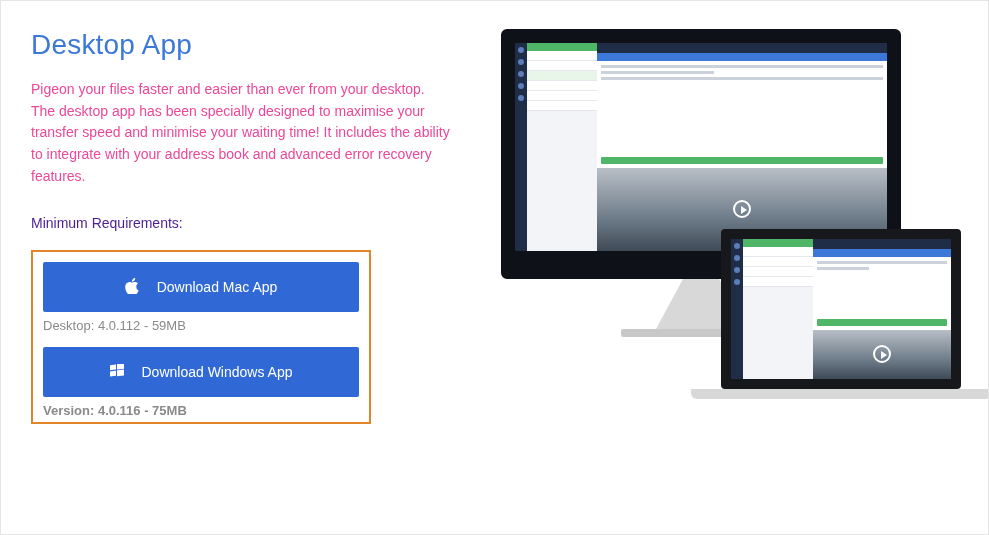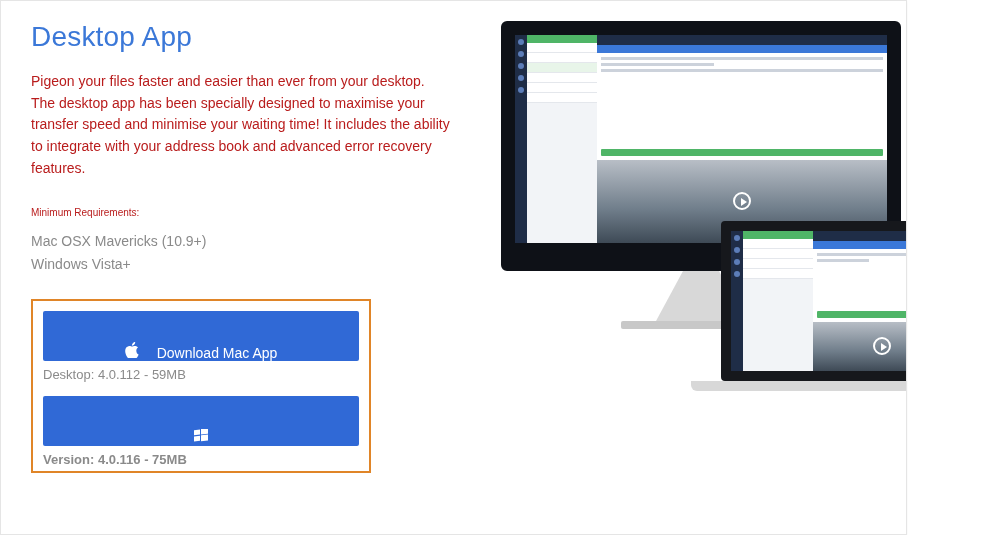--- a/index.html
+++ b/index.html
@@ -1,26 +1,26 @@
 <!DOCTYPE html>
 <html><head>
 <meta charset="utf-8">
 <style>
   * { box-sizing: border-box; margin: 0; padding: 0; }
   html, body { width: 989px; height: 535px; font-family: "Helvetica Neue", Arial, sans-serif; background:#fff; }
-  .frame { position:relative; width:907px; height:535px; border:1px solid #e5e5e5; box-shadow:0 1px 2px rgba(0,0,0,.05); padding:20px 30px 0 30px; overflow:hidden; }
+  .frame { position:relative; width:989px; height:535px; border:1px solid #e5e5e5; box-shadow:0 1px 2px rgba(0,0,0,.05); padding:28px 30px 0 30px; overflow:hidden; }
   .cols { display:flex; gap:30px; }
   .left { flex:0 0 440px; }
   .right { flex:1; position:relative; }
   h1 { font-size:28px; font-weight:400; color:#3b78d8; margin-bottom:18px; letter-spacing:.2px; }
-  .desc { font-size:14px; line-height:1.55; color:#b91c1c; margin-bottom:28px; max-width:420px; }
-  .subhead { font-size:10px; color:#b91c1c; margin-bottom:12px; }
+  .desc { font-size:14px; line-height:1.55; color:#ec4899; margin-bottom:28px; max-width:420px; }
+  .subhead { font-size:14px; color:#4c1d95; margin-bottom:19px; }
   .req { font-size:14px; color:#8a8a8a; line-height:1.6; margin-bottom:24px; }
   .dl-block { border:2px solid #e08528; padding:10px 10px 4px 10px; width:340px; }
-  .btn { display:flex; align-items:flex-end; justify-content:center; gap:18px; width:100%; height:50px; background:#3069d6; color:#fff; font-size:14px; border:none; border-radius:2px; cursor:pointer; }
+  .btn { display:flex; align-items:center; justify-content:center; gap:18px; width:100%; height:50px; background:#3069d6; color:#fff; font-size:14px; border:none; border-radius:2px; cursor:pointer; }
   .ver { font-size:13px; color:#8a8a8a; margin:6px 0 14px 0; }
   .ver.last { margin-bottom:0;font-weight:bold; }
   .icon { display:inline-block; }
 
   
   .devices { position:relative; width:460px; height:400px; }
   .imac { position:absolute; left:0px; top:0px; width:400px; }
   .imac-screen { width:400px; height:250px; background:#1c2d4f; border:14px solid #0e1117; border-bottom:28px solid #0e1117; border-radius:6px; overflow:hidden; }
   .imac-stand { width:90px; height:50px; background:#d8d8d8; margin:0 auto; clip-path:polygon(30% 0,70% 0,100% 100%,0 100%); }
   .imac-foot { width:160px; height:8px; background:#c8c8c8; margin:0 auto; border-radius:2px; }
@@ -47,24 +47,20 @@
 </style>
 </head>
 <body>
 
 <div class="frame">
   <div class="cols">
     <div class="left">
       <h1>Desktop App</h1>
       <p class="desc">Pigeon your files faster and easier than ever from your desktop. The desktop app has been specially designed to maximise your transfer speed and minimise your waiting time! It includes the ability to integrate with your address book and advanced error recovery features.</p>
       <p class="subhead">Minimum Requirements:</p>
-      <div class="req">
-        <div>Mac OSX Mavericks (10.9+)</div>
-        <div>Windows Vista+</div>
-      </div>
 
       <div class="dl-block">
         <button class="btn">
           <span class="icon">
             <svg width="14" height="16" viewBox="0 0 14 16" fill="#fff" xmlns="http://www.w3.org/2000/svg">
               <path d="M11.3 8.5c0-2 1.6-2.9 1.7-3-1-1.4-2.4-1.6-2.9-1.6-1.2-.1-2.4.7-3 .7-.6 0-1.6-.7-2.6-.7C3 4 1.6 4.8.9 6.1c-1.5 2.6-.4 6.5 1.1 8.6.7 1 1.5 2.1 2.6 2.1 1 0 1.4-.7 2.7-.7 1.2 0 1.6.7 2.7.7 1.1 0 1.8-1 2.5-2 .8-1.1 1.1-2.2 1.1-2.3-.1 0-2.3-.9-2.3-4zM9.3 2.6C9.9 1.9 10.3.9 10.2 0c-.8 0-1.8.5-2.4 1.2C7.3 1.8 6.8 2.8 6.9 3.7c.9.1 1.8-.4 2.4-1.1z"></path>
             </svg>
           </span>
           <span>Download Mac App</span>
         </button>
@@ -72,20 +68,21 @@
 
         <button class="btn">
           <span class="icon">
             <svg width="14" height="14" viewBox="0 0 14 14" fill="#fff" xmlns="http://www.w3.org/2000/svg">
               <rect x="0" y="1.2" width="6" height="5" transform="skewY(-6)"></rect>
               <rect x="7" y="0.3" width="7" height="6" transform="skewY(-6)"></rect>
               <rect x="0" y="7.4" width="6" height="5" transform="skewY(-6)"></rect>
               <rect x="7" y="7.0" width="7" height="6" transform="skewY(-6)"></rect>
             </svg>
           </span>
+          <span>Download Windows App</span>
         </button>
         <div class="ver last">Version: 4.0.116 - 75MB</div>
       </div>
     </div>
 
     <div class="right">
       <div class="devices">
         <div class="imac">
           <div class="imac-screen">
             <div class="app-ui">

